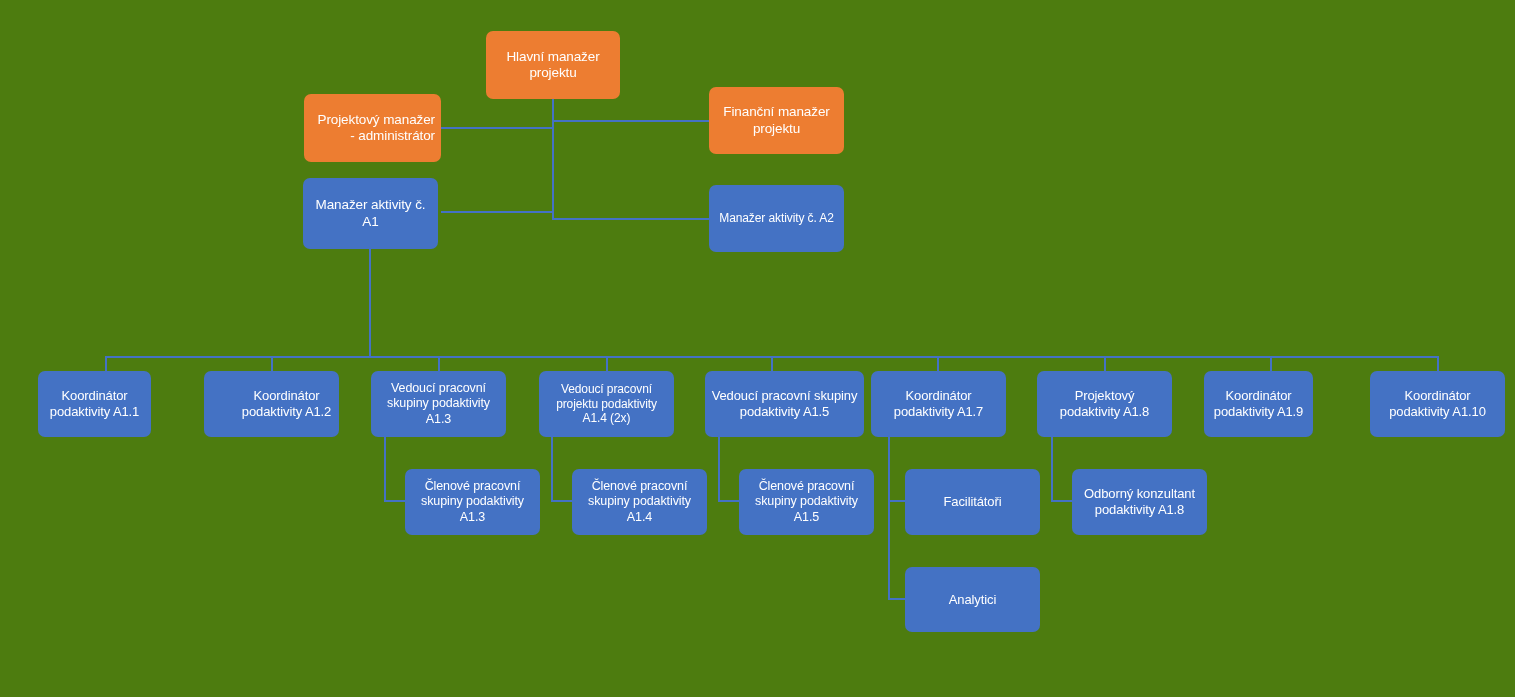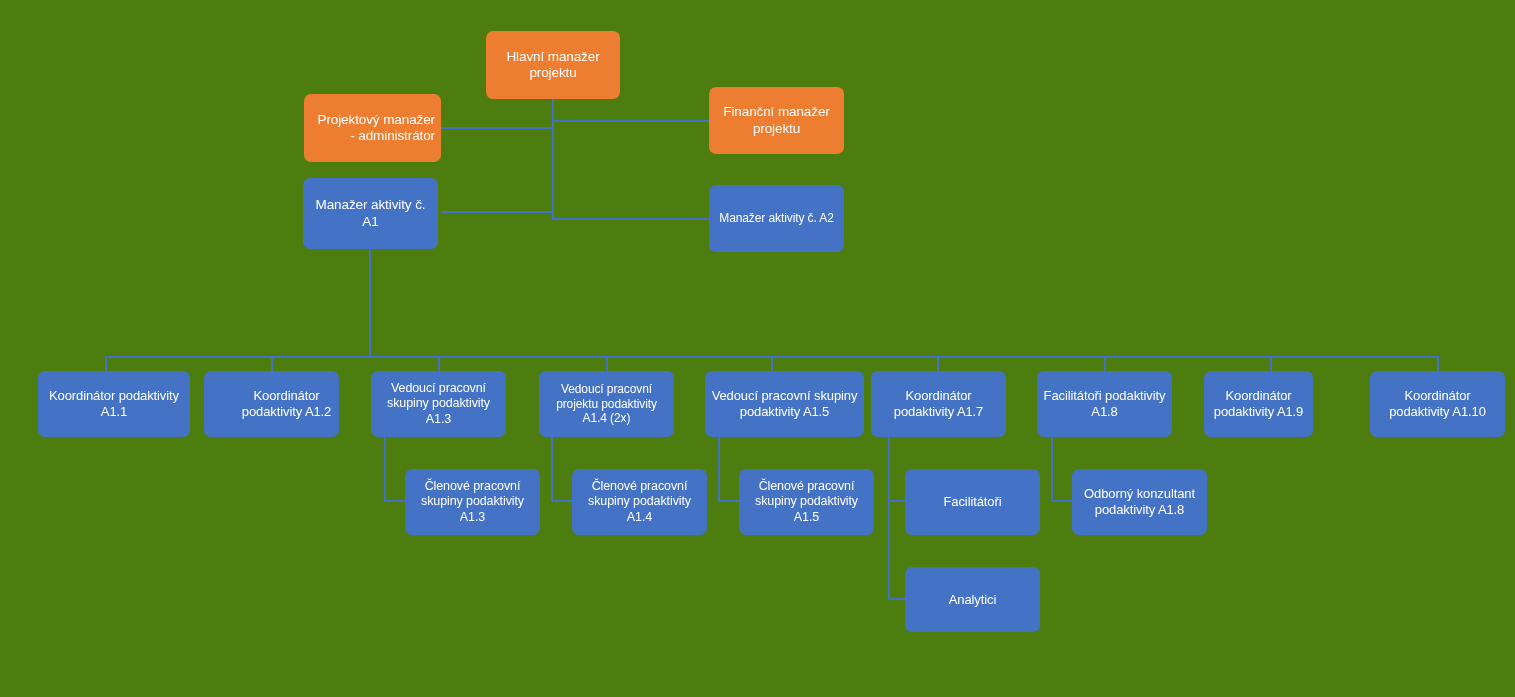--- a/index.html
+++ b/index.html
@@ -99,21 +99,21 @@
   </div>
 
   <div class="node blue" style="left:303px; top:178px; width:135px; height:71px; font-size:13.5px;">
     <span class="label">Manažer aktivity č. A1</span>
   </div>
 
   <div class="node blue" style="left:709px; top:185px; width:135px; height:67px; font-size:12px;">
     <span class="label">Manažer aktivity č. A2</span>
   </div>
 
-  <div class="node blue" style="left:38px; top:371px; width:152px; height:66px; font-size:13px;">
+  <div class="node blue" style="left:38px; top:371px; width:113px; height:66px; font-size:13px;">
     <span class="label">Koordinátor podaktivity A1.1</span>
   </div>
 
   <div class="node blue" style="left:204px; top:371px; width:135px; height:66px; font-size:13px;padding-left:36px;">
     <span class="label">Koordinátor podaktivity A1.2</span>
   </div>
 
   <div class="node blue" style="left:371px; top:371px; width:135px; height:66px; font-size:12.5px;">
     <span class="label">Vedoucí pracovní skupiny podaktivity A1.3</span>
   </div>
@@ -124,21 +124,21 @@
 
   <div class="node blue" style="left:705px; top:371px; width:159px; height:66px; font-size:13px;justify-content:flex-end;">
     <span class="label">Vedoucí pracovní skupiny podaktivity A1.5</span>
   </div>
 
   <div class="node blue" style="left:871px; top:371px; width:135px; height:66px; font-size:13px;">
     <span class="label">Koordinátor podaktivity A1.7</span>
   </div>
 
   <div class="node blue" style="left:1037px; top:371px; width:135px; height:66px; font-size:13px;">
-    <span class="label">Facilitátoři podaktivity A1.8</span>
+    <span class="label">Projektový podaktivity A1.8</span>
   </div>
 
   <div class="node blue" style="left:1204px; top:371px; width:109px; height:66px; font-size:13px;">
     <span class="label">Koordinátor podaktivity A1.9</span>
   </div>
 
   <div class="node blue" style="left:1370px; top:371px; width:135px; height:66px; font-size:13px;">
     <span class="label">Koordinátor podaktivity A1.10</span>
   </div>
 

